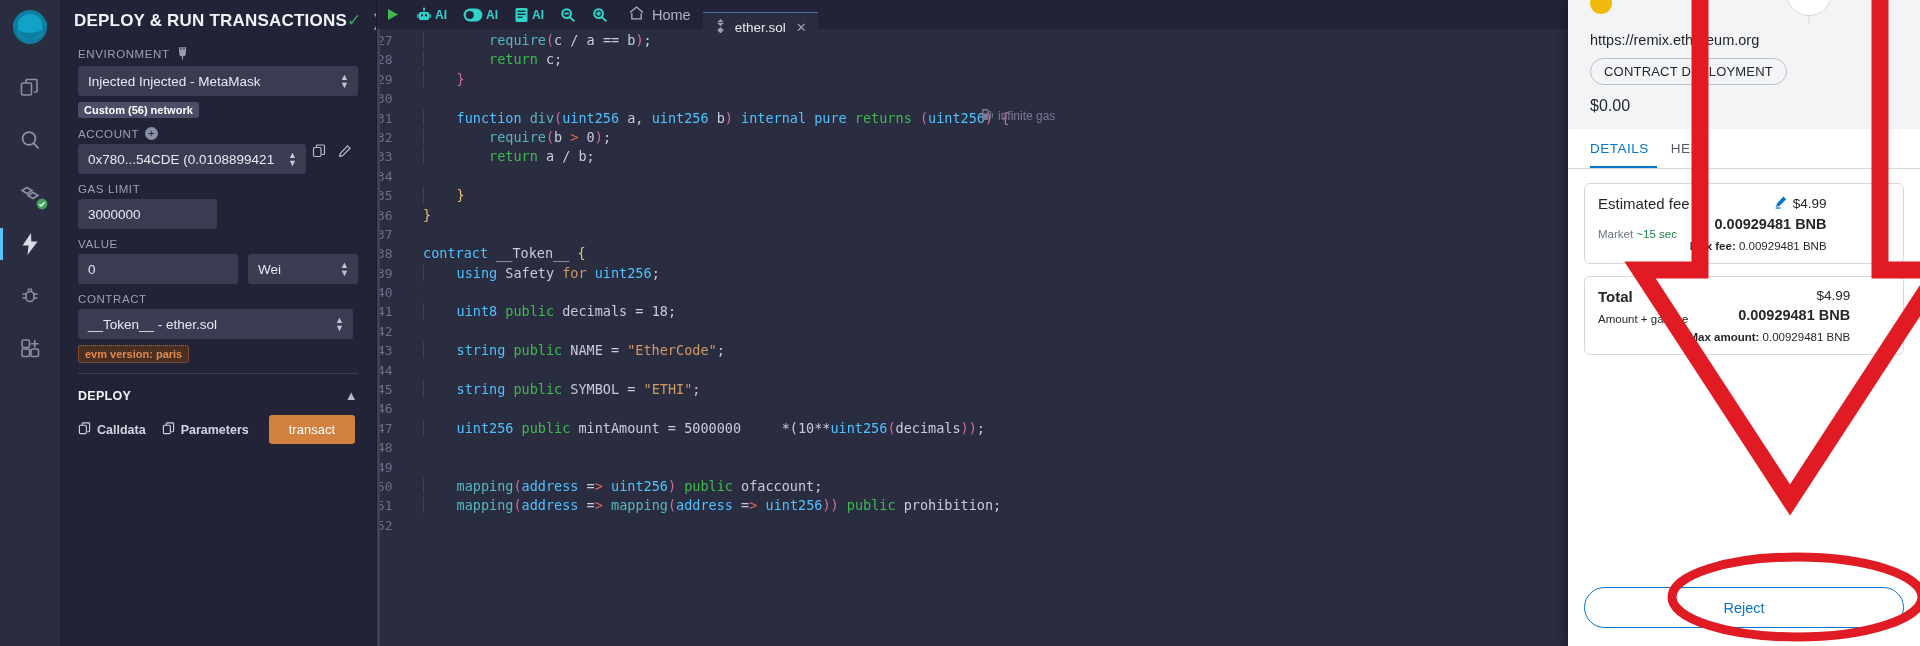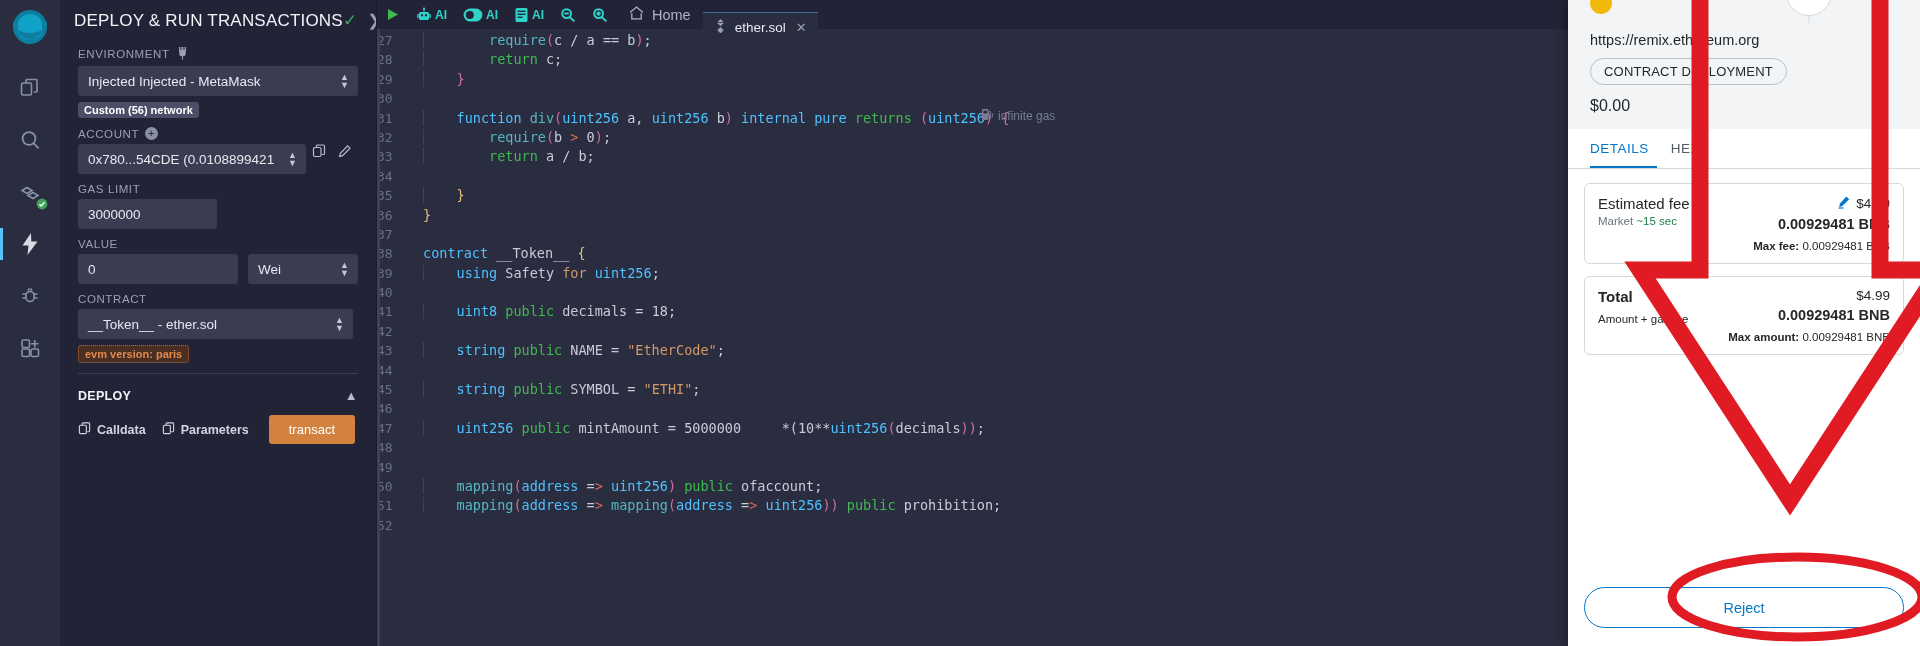--- a/index.html
+++ b/index.html
@@ -42,21 +42,21 @@
     width: 317px; flex: 0 0 317px; height: 646px;
     background: #222336; color: #c9ccd6;
     overflow: hidden; position: relative;
     border-right: 1px solid #1b1c2b;
   }
   .panel-head {
     display:flex; align-items:center; justify-content:space-between;
     padding: 10px 14px 6px 14px;
   }
   .panel-title {
-    font-size: 17px; letter-spacing: .2px; color: #f2f3f7; font-weight: 400;
+    font-size: 17px; letter-spacing: .2px; color: #f2f3f7; font-weight: 700;
     white-space: nowrap;
   }
   .panel-head-icons { display:flex; align-items:center; gap:10px; }
   .chk { color:#3fa45b; font-size:17px; cursor:pointer; }
   .chev { color:#9aa0b4; font-size:16px; cursor:pointer; }
 
   .field-label {
     font-size: 11.5px; letter-spacing: .6px; color: #9aa0b4;
     margin: 9px 0 4px 18px; display:flex; align-items:center; gap:6px;
   }
@@ -196,23 +196,23 @@
   .mm-tabs { display:flex; gap: 0; border-bottom:1px solid #d6d9dc; padding: 0 22px; background:#fff;}
   .mm-tab {
     font-size:13.5px; color:#535a61; padding: 12px 8px 10px 0; margin-right: 14px;
     letter-spacing:.5px; cursor:pointer; border-bottom: 2px solid transparent;
   }
   .mm-tab.sel { color:#0376c9; border-bottom-color:#0376c9; font-weight:400; }
   .mm-body { flex:1 1 auto; padding: 14px 16px; background:#fff; overflow:hidden; }
   .mm-card {
     border:1px solid #d6d9dc; border-radius: 6px; padding: 11px 13px; margin-bottom: 12px;
   }
-  .mm-card-row { display:flex; justify-content:space-between; align-items:flex-start; }
+  .mm-card-row { display:flex; align-items:flex-start; }
   .mm-fee-label { font-size: 15px; color:#24272a; }
-  .mm-sub { font-size: 11.5px; margin-top: 3px; }
+  .mm-sub { font-size: 11.5px; margin-top: 16px; }
   .mm-sub .mk { color:#6a737d; }
   .mm-sub .tm { color:#1c7e43; }
   .mm-right { text-align:right; }
   .mm-usd { font-size: 13.5px; color:#24272a; display:flex; align-items:center; justify-content:flex-end; gap:5px;}
   .mm-bnb { font-size: 14.5px; font-weight:bold; color:#24272a; margin-top: 4px; }
   .mm-maxfee { font-size: 11.5px; color:#24272a; margin-top: 8px; }
   .mm-maxfee b { font-weight:bold; }
   .mm-total-label { font-size: 15px; font-weight:bold; }
   .mm-total-sub { font-size: 11.5px; color:#24272a; margin-top: 8px; }
   .mm-footer {

